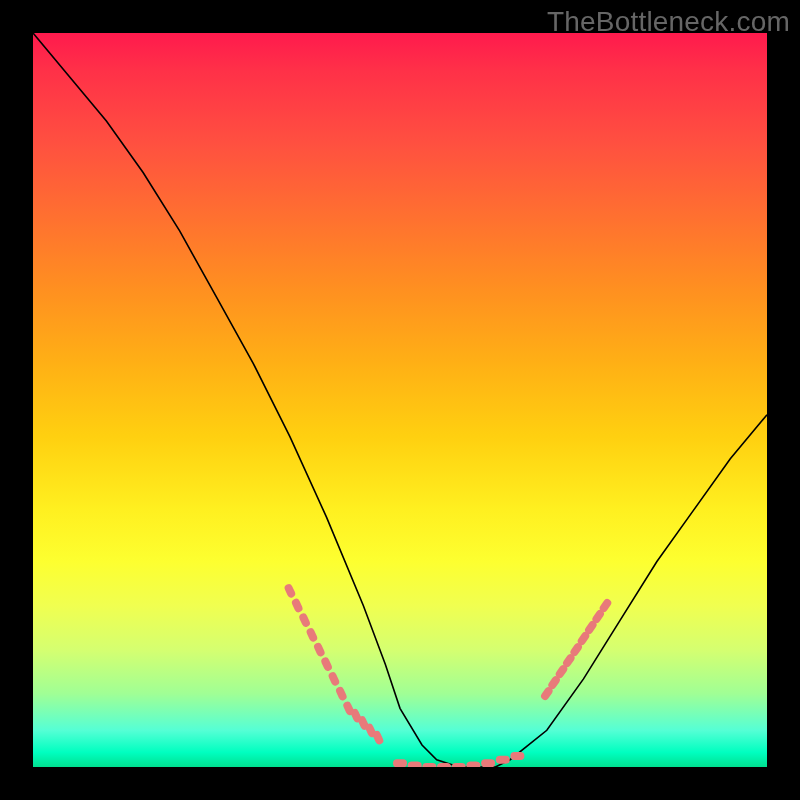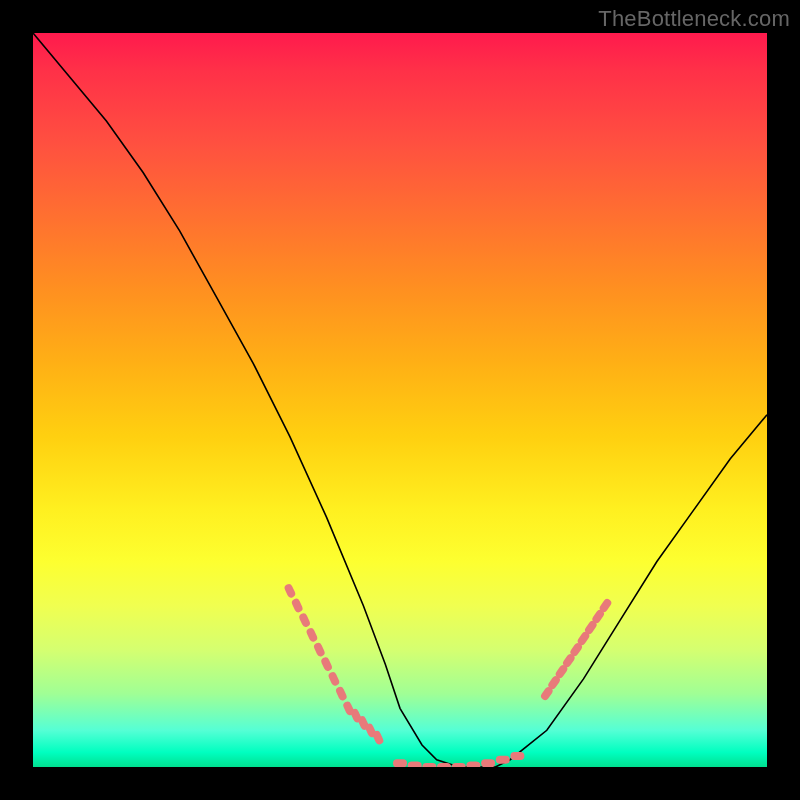--- a/index.html
+++ b/index.html
@@ -39,21 +39,21 @@
       #55ffd5 95%,
       #00ffc0 98%,
       #00e090 100%
     );
   }
   .watermark {
     position: absolute;
     top: 6px;
     right: 10px;
     color: #666;
-    font-size: 22px;
+    font-size: 28px;
     font-weight: 500;
     z-index: 10;
     letter-spacing: 0.2px;
   }
   svg.curve {
     position: absolute;
     left: 0;
     top: 0;
     width: 734px;
     height: 734px;

